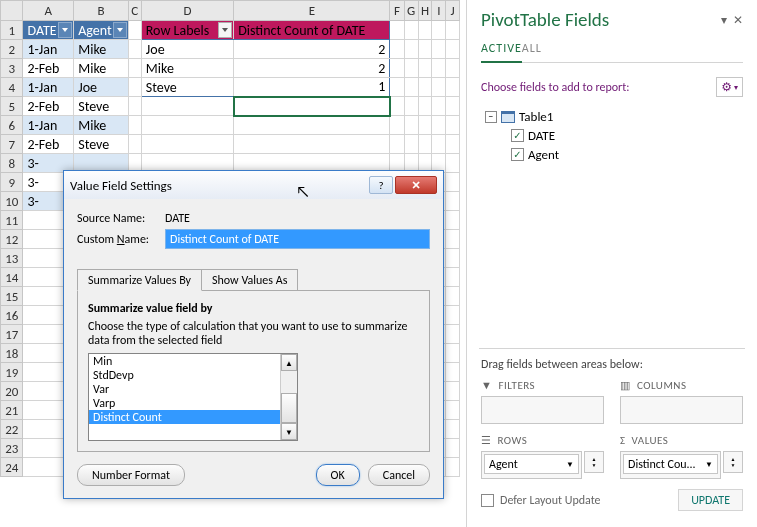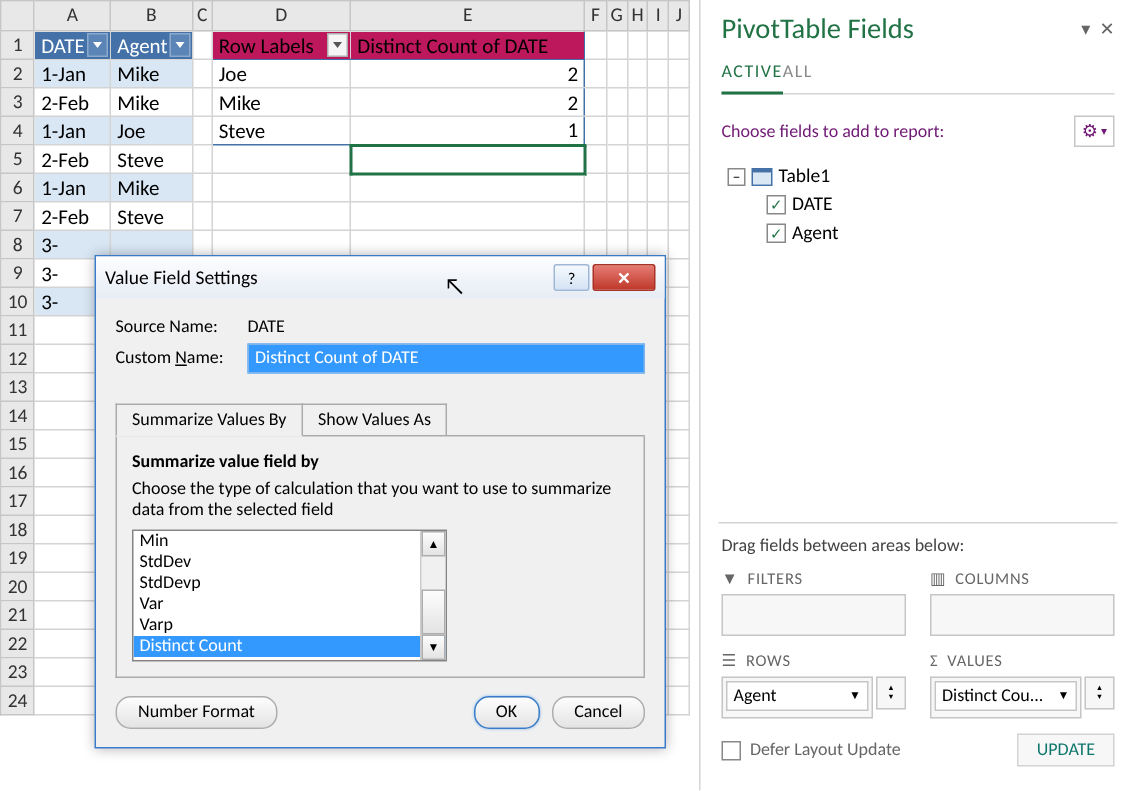--- a/index.html
+++ b/index.html
@@ -432,21 +432,20 @@
     <div class="tabs">
       <div class="tab active"><span class="underline">S</span>ummarize Values By</div>
       <div class="tab">Show Values <span class="underline">A</span>s</div>
     </div>
     <div class="tab-panel">
       <div class="panel-h">Summarize value field by</div>
       <div class="panel-desc">Choose the type of calculation that you want to use to summarize data from the selected field</div>
       <div class="listbox">
         <div id="lb-items">
             <div class="item">Min</div>
-            <div class="item">StdDev</div>
             <div class="item">StdDevp</div>
             <div class="item">Var</div>
             <div class="item">Varp</div>
             <div class="item sel">Distinct Count</div>
           </div>
         <div class="scrollbar">
           <div class="sb-btn">▲</div>
           <div class="sb-track">
               <div class="sb-thumb"></div>
             </div>

